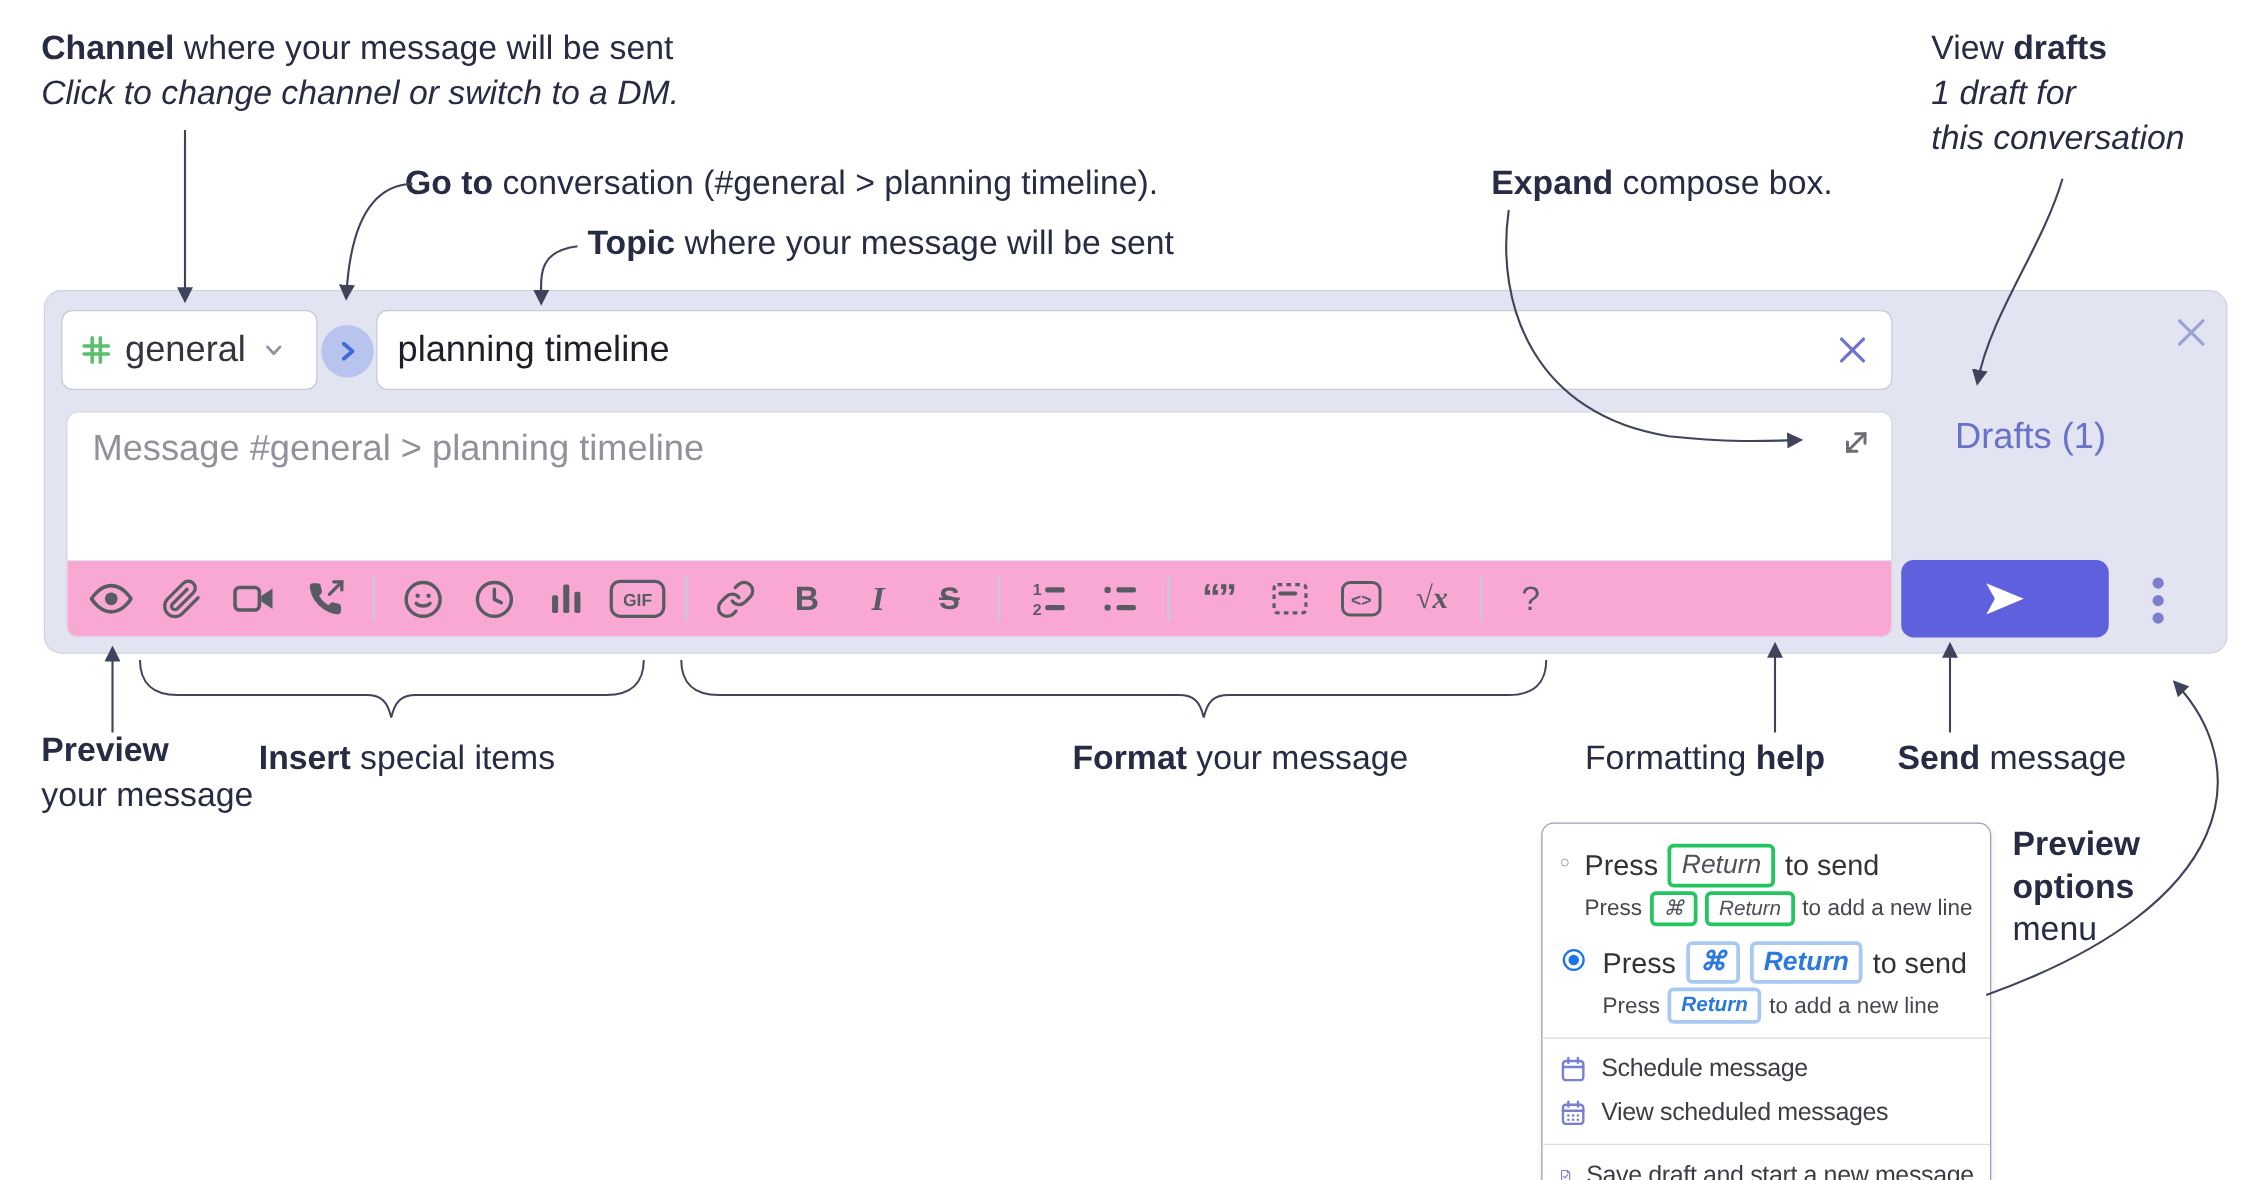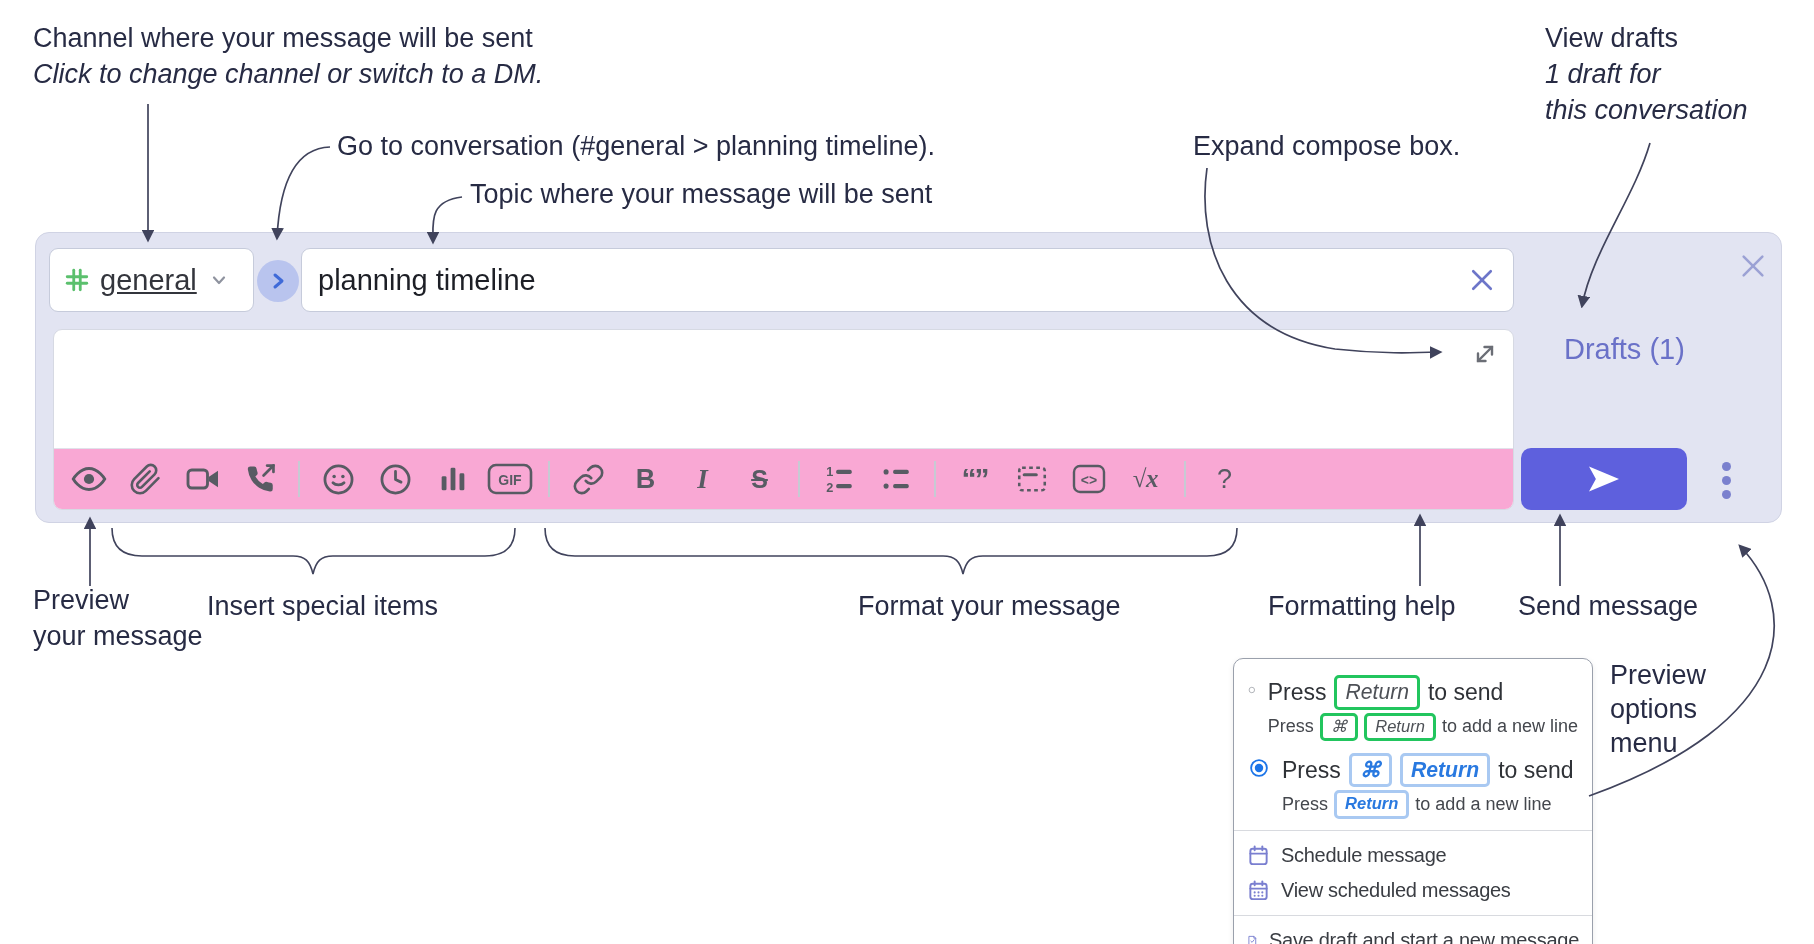--- a/index.html
+++ b/index.html
@@ -1,26 +1,26 @@
 <!DOCTYPE html>
 <html><head>
 <meta charset="utf-8">
 <style>
   html,body{margin:0;padding:0;background:#fff;}
   .canvas{position:relative;width:1814px;height:944px;background:#fff;
     font-family:"Liberation Sans",sans-serif;color:#272b44;overflow:hidden;}
   .ann{position:absolute;font-size:27px;line-height:36px;color:#272b44;white-space:nowrap;}
-  .ann b{font-weight:400;margin-top:25px;}
+  .ann b{font-weight:700;margin-top:25px;}
   .ann .it{font-style:italic;}
   
   .compose{position:absolute;left:35px;top:232px;width:1747px;height:291px;
     background:#e2e4f2;border:1px solid #d0d3e4;border-radius:14px;box-sizing:border-box;}
   .channel-box{position:absolute;left:13px;top:15px;width:205px;height:64px;background:#fff;
     border:1px solid #c6cbdb;border-radius:9px;display:flex;align-items:center;padding:0 14px;box-sizing:border-box;cursor:pointer;}
-  .channel-box .lbl{font-size:29px;color:#33353c;margin:0 10px 0 10px;text-decoration:underline;}
+  .channel-box .lbl{font-size:29px;color:#33353c;margin:0 10px 0 10px;}
   .goto-btn{position:absolute;left:221px;top:27px;width:42px;height:42px;border-radius:50%;
     background:#b9c4ee;display:flex;align-items:center;justify-content:center;cursor:pointer;}
   .topic-box{position:absolute;left:265px;top:15px;width:1213px;height:64px;background:#fff;
     border:1px solid #c6cbdb;border-radius:9px;display:flex;align-items:center;padding:0 16px;box-sizing:border-box;}
   .topic-box .val{font-size:29px;color:#1d1f26;flex:1;}
   .msg-box{position:absolute;left:17px;top:96px;width:1461px;height:181px;background:#fff;
     border:1px solid #d6d9e3;border-radius:9px;box-sizing:border-box;}
   .placeholder{position:absolute;left:20px;top:13px;font-size:29px;color:#8f929b;}
   .expand-glyph{position:absolute;right:12px;top:8px;cursor:pointer;}
   .toolbar{position:absolute;left:0;bottom:0;width:100%;height:61px;background:#f9a8d4;
@@ -62,21 +62,21 @@
 </head>
 <body>
 
 <div class="canvas">
 
   <div class="ann" style="left:33px;top:20px;">
     <div><b>Channel</b><span> where your message will be sent</span></div>
     <div class="it">Click to change channel or switch to a DM.</div>
   </div>
 
-  <div class="ann" style="left:337px;top:128px;">
+  <div class="ann" style="left:324px;top:128px;">
     <b>Go to</b><span> conversation (#general &gt; planning timeline).</span>
   </div>
 
   <div class="ann" style="left:470px;top:176px;">
     <b>Topic</b><span> where your message will be sent</span>
   </div>
 
   <div class="ann" style="left:1193px;top:128px;">
     <b>Expand</b><span> compose box.</span>
   </div>
@@ -114,20 +114,21 @@
       <span class="val">planning timeline</span>
       <svg width="30" height="30" viewBox="0 0 24 24">
         <g stroke="#6d76c9" stroke-width="2.1" stroke-linecap="round">
           <line x1="5" y1="5" x2="19" y2="19"></line>
             <line x1="19" y1="5" x2="5" y2="19"></line>
         </g>
       </svg>
     </div>
 
     <div class="msg-box">
+      <div class="placeholder">Message #general &gt; planning timeline</div>
       <div class="expand-glyph">
         <svg width="32" height="32" viewBox="0 0 32 32">
           <g stroke="#6b6e76" stroke-width="2.4" stroke-linecap="round" fill="none">
             <line x1="9" y1="23" x2="23" y2="9"></line>
             <polyline points="15.5,9 23,9 23,16.5"></polyline>
             <polyline points="9,15.5 9,23 16.5,23"></polyline>
           </g>
         </svg>
       </div>
 

